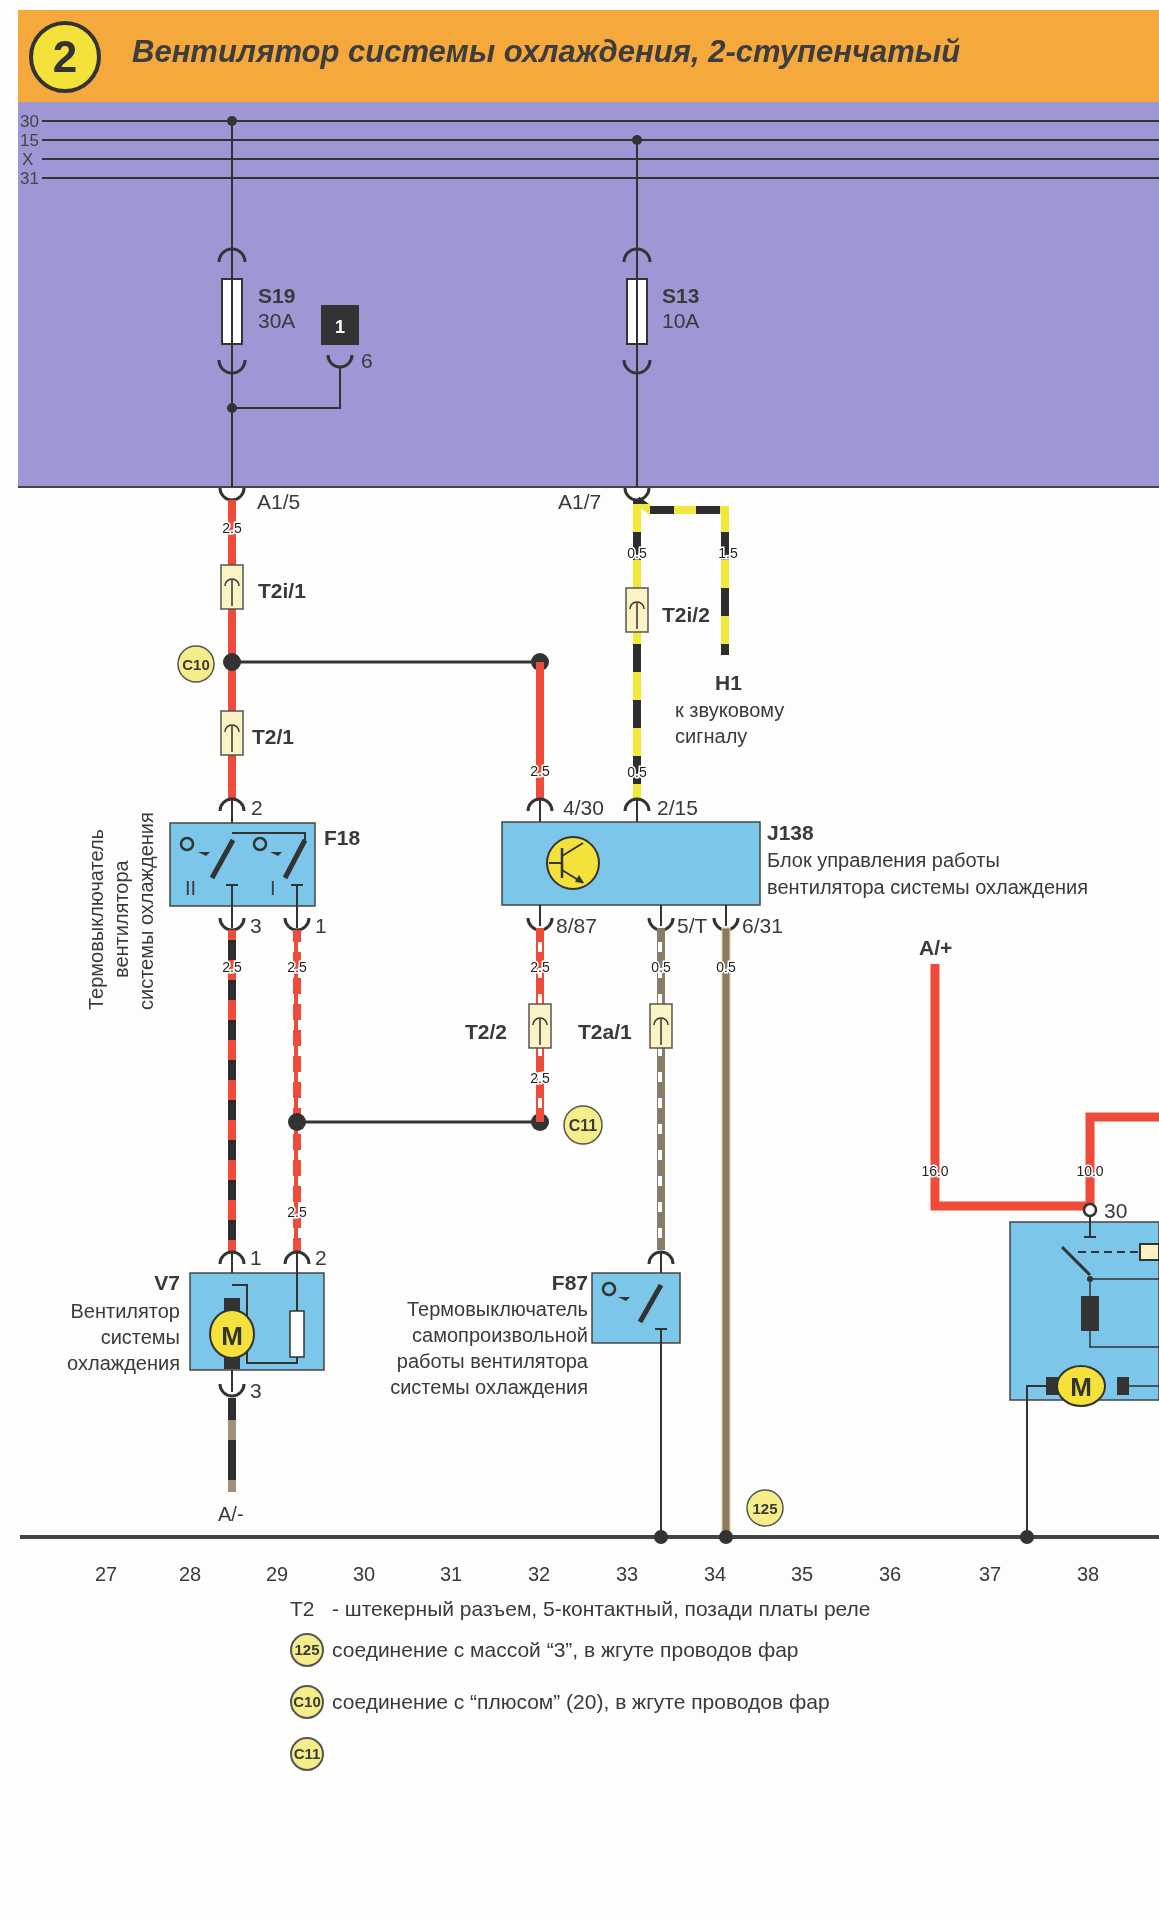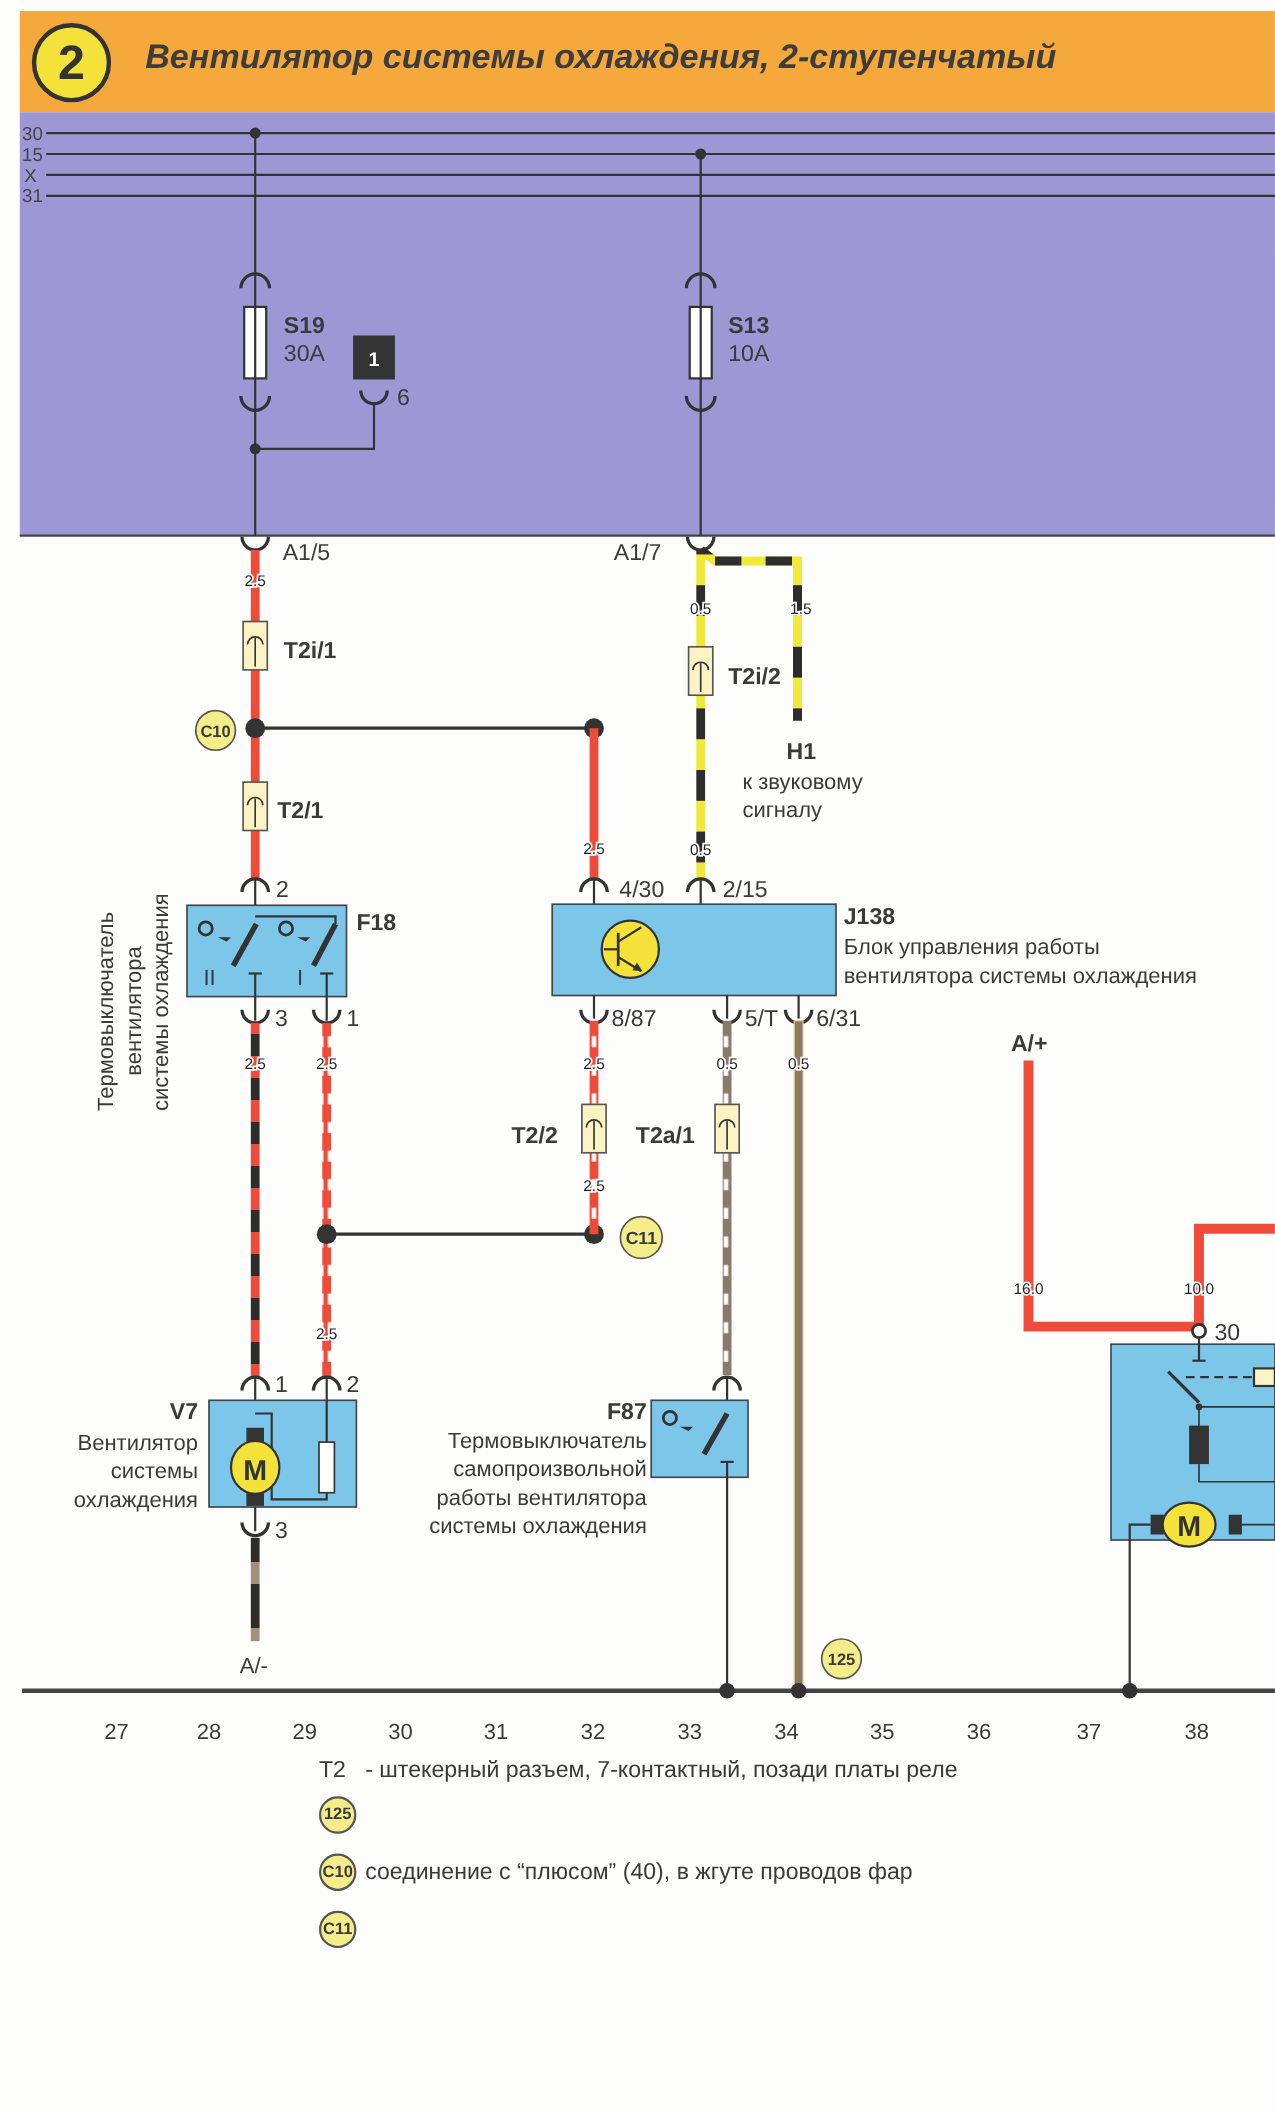--- a/index.html
+++ b/index.html
@@ -313,24 +313,25 @@
     <text x="627" y="1581" text-anchor="middle" class="t md">33</text>
     <text x="715" y="1581" text-anchor="middle" class="t md">34</text>
     <text x="802" y="1581" text-anchor="middle" class="t md">35</text>
     <text x="890" y="1581" text-anchor="middle" class="t md">36</text>
     <text x="990" y="1581" text-anchor="middle" class="t md">37</text>
     <text x="1088" y="1581" text-anchor="middle" class="t md">38</text>
   </g>
 </svg>
 
 <div class="legend">
-  <div class="row">T2   - штекерный разъем, 7-контактный, позади платы реле</div>
+  <div class="row">T2   - штекерный разъем, 5-контактный, позади платы реле</div>
   <div class="badge-row" style="margin-top:12px">
     <span class="badge">125</span>
+    <span>соединение с массой “3”, в жгуте проводов фар</span>
   </div>
   <div class="badge-row">
     <span class="badge">C10</span>
-    <span>соединение с “плюсом” (40), в жгуте проводов фар</span>
+    <span>соединение с “плюсом” (20), в жгуте проводов фар</span>
   </div>
   <div class="badge-row">
     <span class="badge">C11</span>
   </div>
 </div>
 
 </body></html>

